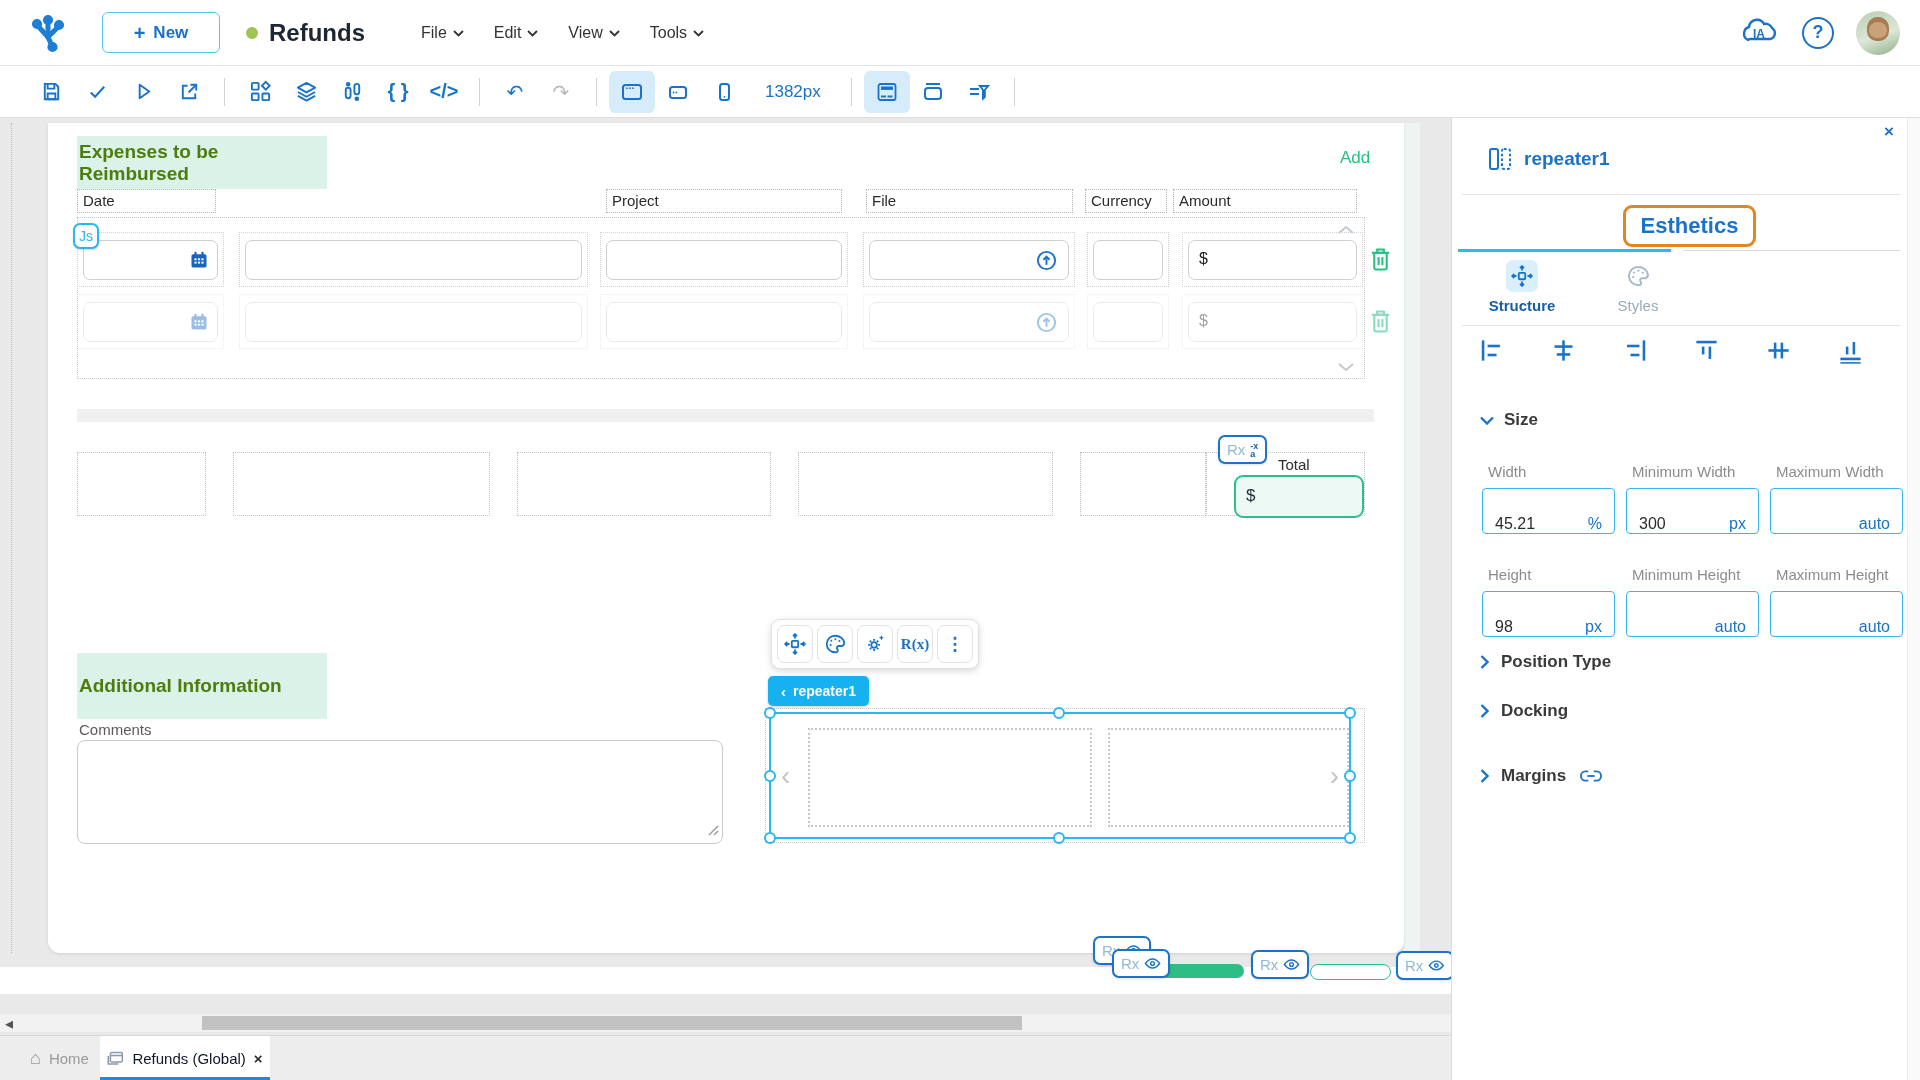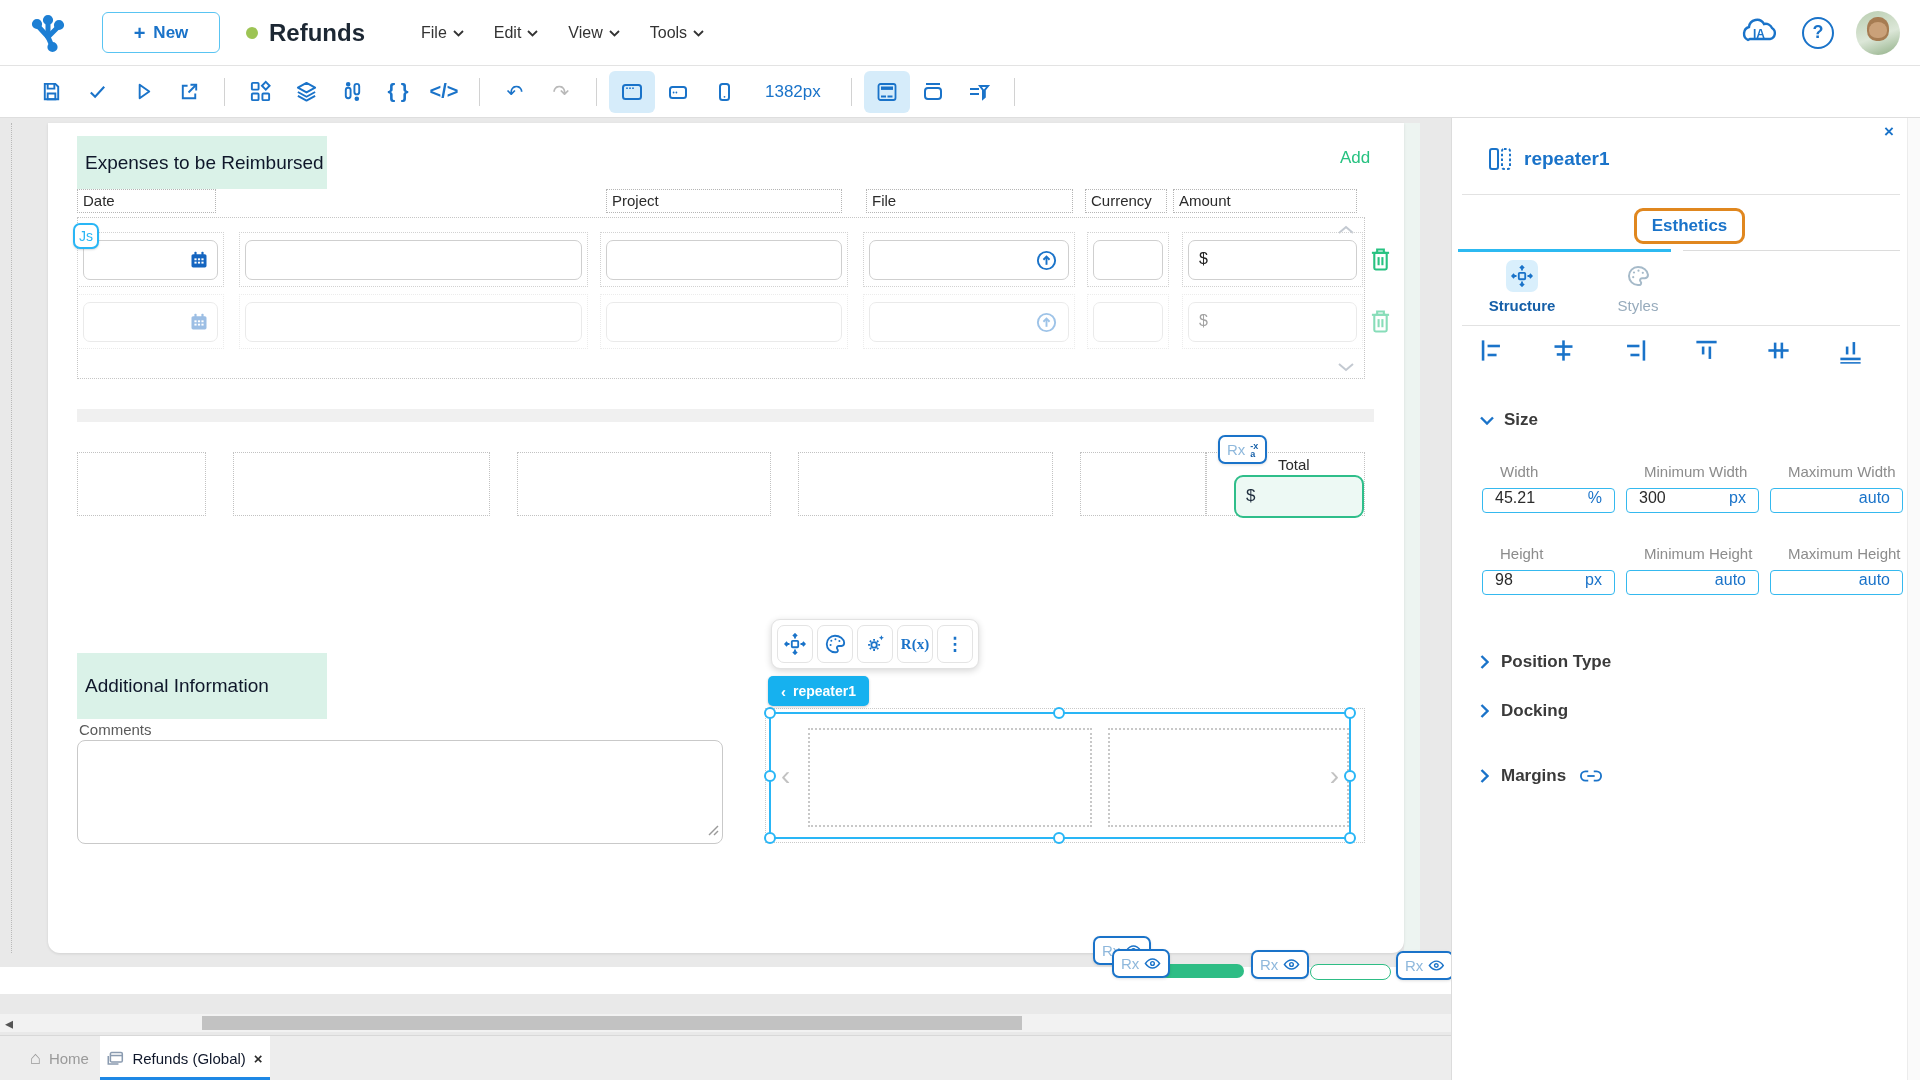--- a/index.html
+++ b/index.html
@@ -47,21 +47,21 @@
   
   .workspace { position:relative; height:962px; }
   .main { position:absolute; left:0; top:0; width:1451px; height:962px; overflow:hidden; }
   .ruler-dotted { position:absolute; left:11px; top:5px; height:830px; border-left:1px dotted #b9b9b9; }
   .canvas { position:absolute; left:48px; top:5px; width:1356px; height:830px; background:#fff;
     border-radius:0 0 12px 12px; box-shadow:0 1px 3px rgba(0,0,0,.10); }
   .vstrip { position:absolute; left:1404px; top:5px; width:16px; height:830px; background:#edf4f1; }
 
   
   .sec-title { position:absolute; background:#daf2e8; display:flex; align-items:center; }
-  .sec-title span { font-size:19px; font-weight:normal; color:#0f172a; padding-left:8px; }
+  .sec-title span { font-size:19px; font-weight:bold; color:#4d7c0f; padding-left:2px; }
   .add-link { position:absolute; left:1292px; top:25px; color:#27c281; font-size:17px; cursor:pointer; }
 
   .colhead { position:absolute; height:24px; border:1px dotted #b5b5b5; font-size:15px; color:#2b2b2b;
     line-height:22px; padding-left:5px; top:66px; background:#fff; }
 
   .js-badge { position:absolute; left:25px; top:100px; width:26px; height:26px; background:#fff;
     border:2px solid #29b6f6; border-radius:7px; color:#29b6f6; font-size:14px; display:flex;
     align-items:center; justify-content:center; box-shadow:0 1px 2px rgba(0,0,0,.15); z-index:5; cursor:pointer; }
 
   .rows-box { position:absolute; left:29px; top:94px; width:1288px; height:162px; border:1px dotted #c6c6c6; }
@@ -138,21 +138,21 @@
 
   
   .panel { position:absolute; right:0; top:0; width:469px; height:962px; background:#fff;
     border-left:1px solid #dcdcdc; z-index:20; }
   .pscroll { position:absolute; right:0; top:0; bottom:0; width:13px; background:#fafafa; border-left:1px solid #ececec; }
   .p-close { position:absolute; top:4px; right:26px; color:#1a73c9; font-size:17px; font-weight:bold; cursor:pointer; }
   .p-title { position:absolute; left:36px; top:28px; display:flex; align-items:center; gap:12px; }
   .p-title .name { font-size:19px; font-weight:bold; color:#1a73c9; }
   .pdiv { position:absolute; left:10px; right:20px; height:1px; background:#e2e2e2; }
   .ptabs { position:absolute; left:0; right:13px; top:84px; height:48px; display:flex; }
-  .ptab { flex:1; display:flex; align-items:center; justify-content:center; font-size:17px;
+  .ptab { flex:1; display:flex; align-items:center; justify-content:center; font-size:22px;
     font-weight:bold; color:#1a73c9; cursor:pointer;padding-left:20px; }
   .annotation { border:3px solid #e0871f; border-radius:9px; padding:5px 15px; }
   .tab-underline { position:absolute; left:6px; top:131px; width:213px; height:3px; background:#2cb9f1; }
   .tab-grayline { position:absolute; left:231px; right:20px; top:132px; height:1px; background:#dcdcdc; }
 
   .subtab { position:absolute; top:142px; width:100px; text-align:center; cursor:pointer; }
   .subtab .ic { width:32px; height:32px; margin:0 auto; border-radius:7px; display:flex;
     align-items:center; justify-content:center; }
   .subtab.on .ic { background:#d9effc; color:#1a73c9; }
   .subtab.off .ic { color:#a6bac9; }
@@ -162,23 +162,23 @@
 
   .align-row { position:absolute; left:26px; top:219px; width:386px; display:flex;
     justify-content:space-between; color:#1a73c9; }
   .align-row span { cursor:pointer; display:flex; }
 
   .size-head { position:absolute; left:28px; top:292px; display:flex; align-items:center; gap:10px;
     font-size:17px; font-weight:bold; color:#3a3a3a; cursor:pointer; }
   .size-head svg, .psection svg { color:#1a73c9; }
   .sz-grid { position:absolute; left:30px; top:345px; display:grid;
     grid-template-columns:133px 133px 133px; column-gap:11px; row-gap:32px; }
-  .sz-label { font-size:15px; color:#8c8c8c; margin-left:18px; }
-  .sz-input { margin-top:8px; height:25px; border:1.5px solid #35b9ef; border-radius:4px;
-    display:flex; align-items:flex-start; padding:0 12px; background:#fff; cursor:text; }
+  .sz-label { font-size:15px; color:#8c8c8c; margin-left:6px; }
+  .sz-input { margin-top:8px; height:46px; border:1.5px solid #35b9ef; border-radius:4px;
+    display:flex; align-items:flex-end; padding:0 12px; background:#fff; cursor:text; }
   .sz-val { font-size:16px; color:#2b2b2b; flex:1; }
   .sz-unit { font-size:16px; color:#1a73c9; }
 
   .psection { position:absolute; left:28px; display:flex; align-items:center; gap:12px;
     font-size:17px; font-weight:bold; color:#3a3a3a; cursor:pointer; }
   .link-ic { color:#b9b9b9; margin-left:2px; display:flex; }
 </style>
 </head>
 <body>
 

